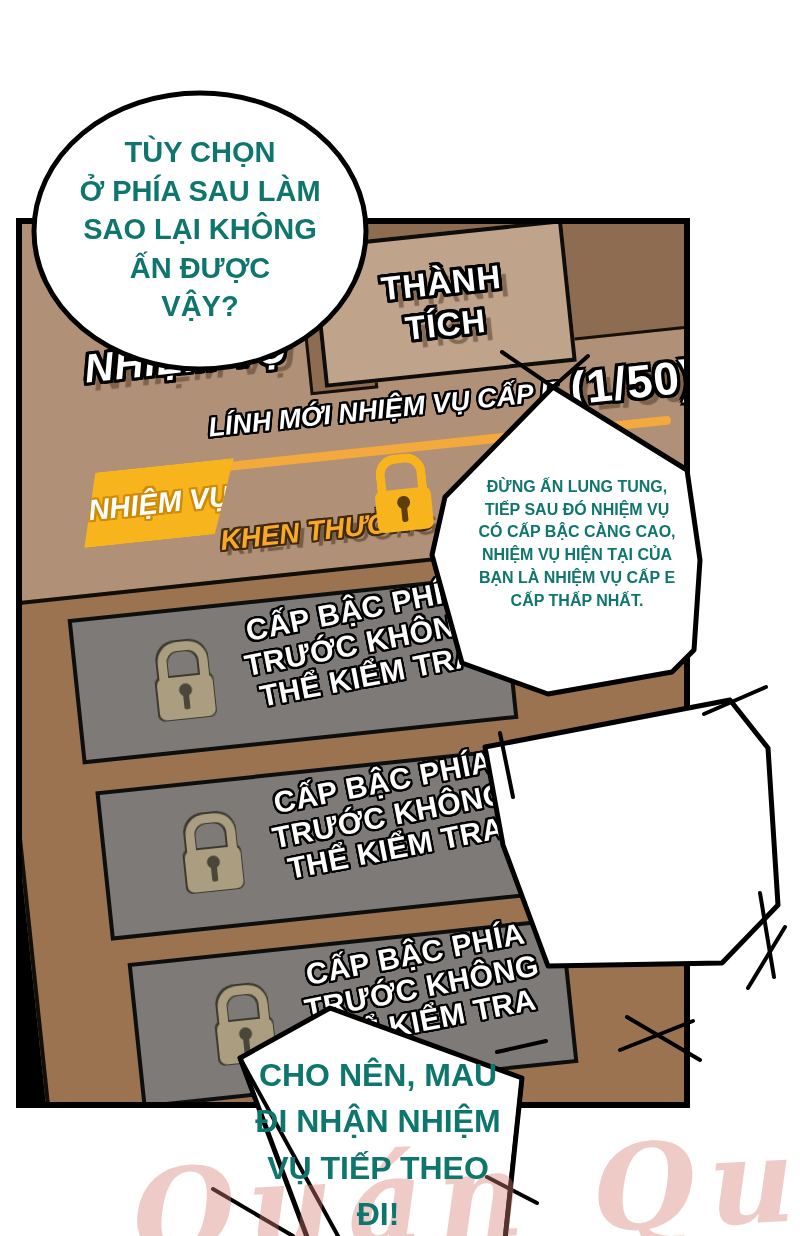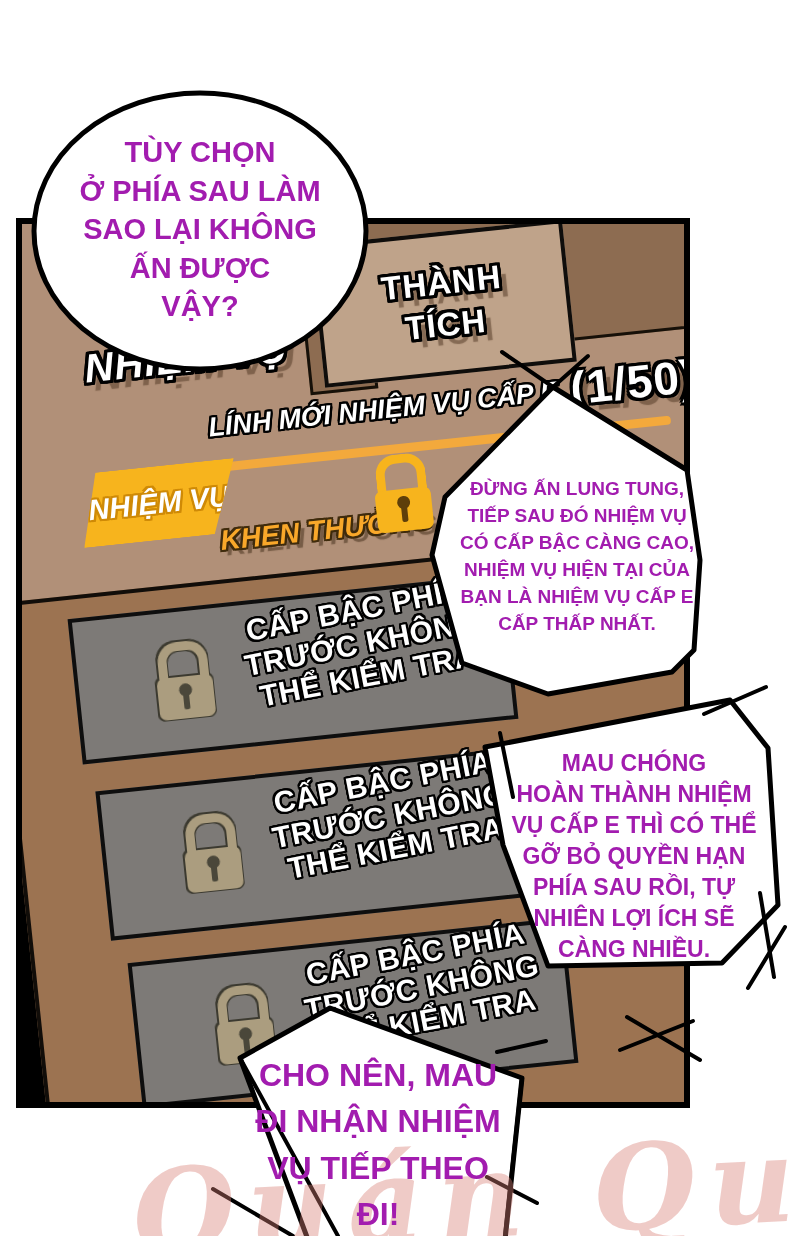--- a/index.html
+++ b/index.html
@@ -72,23 +72,23 @@
   .gray-panel .ptext{position:absolute;left:148px;top:0px;width:276px;transform:rotate(-5deg);
     font-size:30px;line-height:1.12;text-align:center;white-space:pre-line;letter-spacing:.5px;}
   
   #bubble-svg{left:0;top:0;z-index:30;pointer-events:none;}
   
   #watermark{left:130px;top:1126px;width:700px;height:130px;z-index:40;
     font-family:"DejaVu Serif","Liberation Serif",serif;font-style:italic;font-weight:900;
     font-size:118px;letter-spacing:14px;color:#d97f76;opacity:.40;transform:rotate(-3deg);
     white-space:nowrap;}
   
-  .btext{z-index:50;color:#a21caf;font-weight:700;text-align:center;white-space:pre-line;}
+  .btext{z-index:50;color:#0f766e;font-weight:700;text-align:center;white-space:pre-line;}
   #btext-top{left:58px;top:133px;width:284px;font-size:29px;line-height:1.33;}
-  #btext-upper{left:452px;top:476px;width:250px;font-size:19px;line-height:1.42;}
+  #btext-upper{left:452px;top:476px;width:250px;font-size:16px;line-height:1.42;}
   #btext-lower{left:506px;top:748px;width:256px;font-size:23px;line-height:1.35;}
   #btext-bottom{left:252px;top:1052px;width:252px;font-size:32px;line-height:1.45;}
 </style>
 </head>
 <body>
 
 <div id="stage">
 
   <div id="comic-panel" class="abs">
     <div id="panel-inner">
@@ -191,24 +191,17 @@
 Ở PHÍA SAU LÀM
 SAO LẠI KHÔNG
 ẤN ĐƯỢC
 VẬY?</div>
   <div id="btext-upper" class="abs btext">ĐỪNG ẤN LUNG TUNG,
 TIẾP SAU ĐÓ NHIỆM VỤ
 CÓ CẤP BẬC CÀNG CAO,
 NHIỆM VỤ HIỆN TẠI CỦA
 BẠN LÀ NHIỆM VỤ CẤP E
 CẤP THẤP NHẤT.</div>
-  <div id="btext-lower" class="abs btext">MAU CHÓNG
-HOÀN THÀNH NHIỆM
-VỤ CẤP E THÌ CÓ THỂ
-GỠ BỎ QUYỀN HẠN
-PHÍA SAU RỒI, TỰ
-NHIÊN LỢI ÍCH SẼ
-CÀNG NHIỀU.</div>
   <div id="btext-bottom" class="abs btext">CHO NÊN, MAU
 ĐI NHẬN NHIỆM
 VỤ TIẾP THEO
 ĐI!</div>
 </div>
 
 </body></html>

